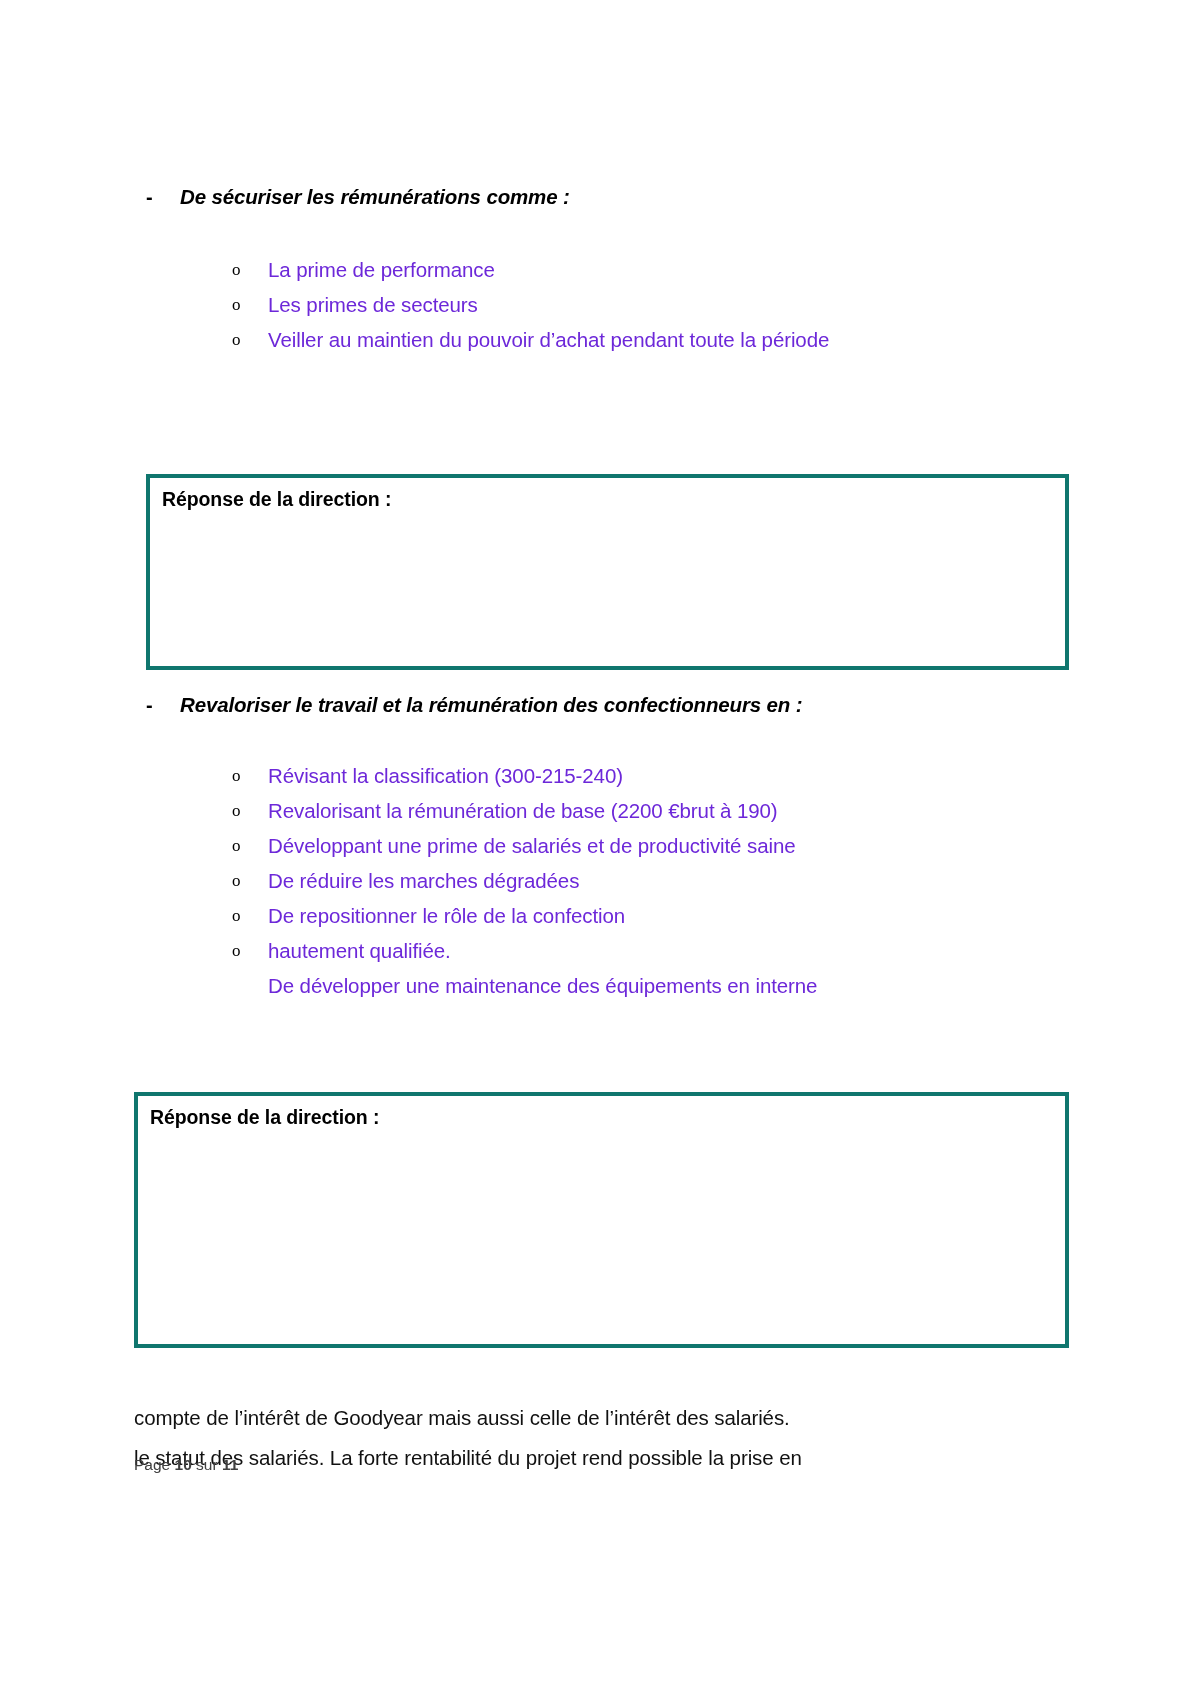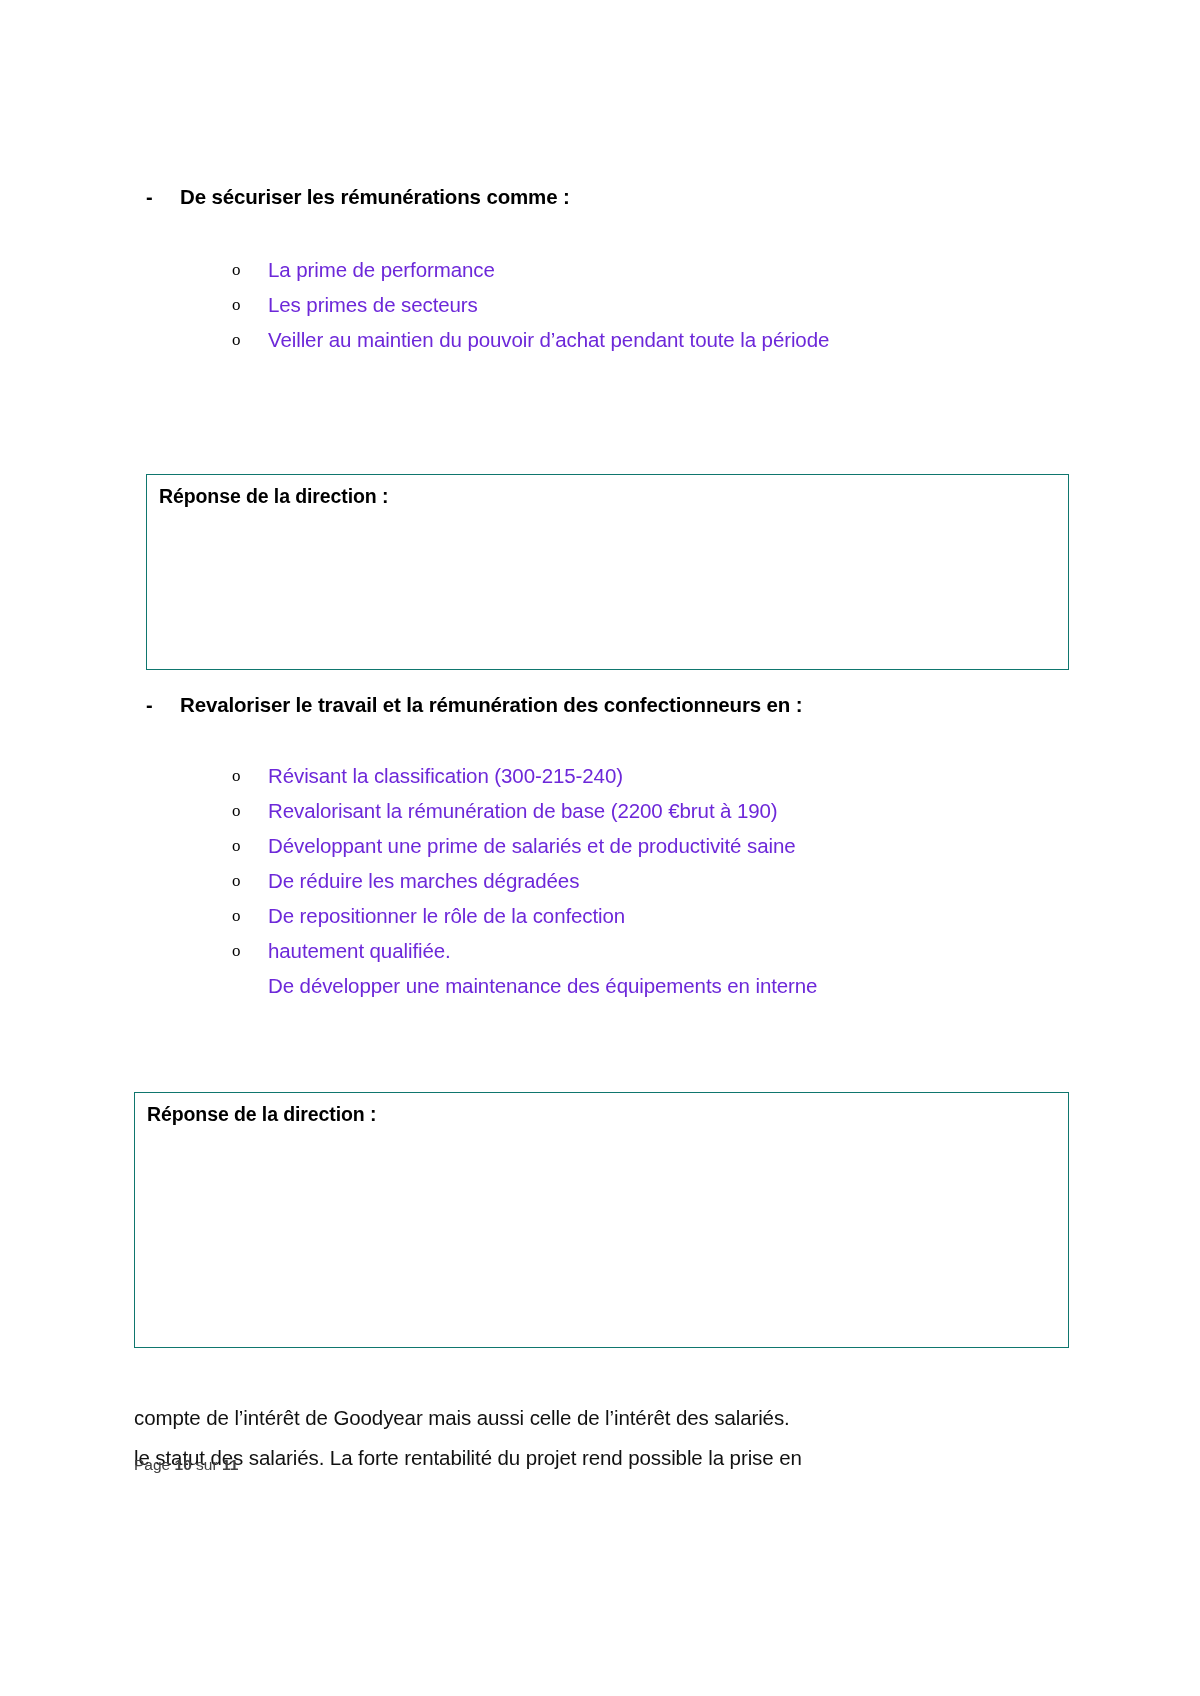--- a/index.html
+++ b/index.html
@@ -41,20 +41,21 @@
     font-weight: 700;
     color: #000;
   }
   .dash-text {
     font-size: 20.5px;
     line-height: 30px;
     font-weight: 700;
     letter-spacing: -0.15px;
     color: #000;
     white-space: nowrap;
+    font-style: italic;
   }
 
   
   .sub-list {
     position: absolute;
     margin: 0;
     padding: 0;
     list-style: none;
   }
   .sub-item {
@@ -77,21 +78,21 @@
     letter-spacing: -0.1px;
     color: #6d28d9;
   }
   .sub-text .wrap2 {
     display: block;
   }
 
   
   .response-box {
     position: absolute;
-    border: 1px solid #0f766e;
+    border: 4px solid #0f766e;
     background: #ffffff;
     box-sizing: border-box;
   }
   .response-label {
     position: absolute;
     left: 12px;
     top: 7px;
     font-size: 19.5px;
     line-height: 28px;
     font-weight: 700;

